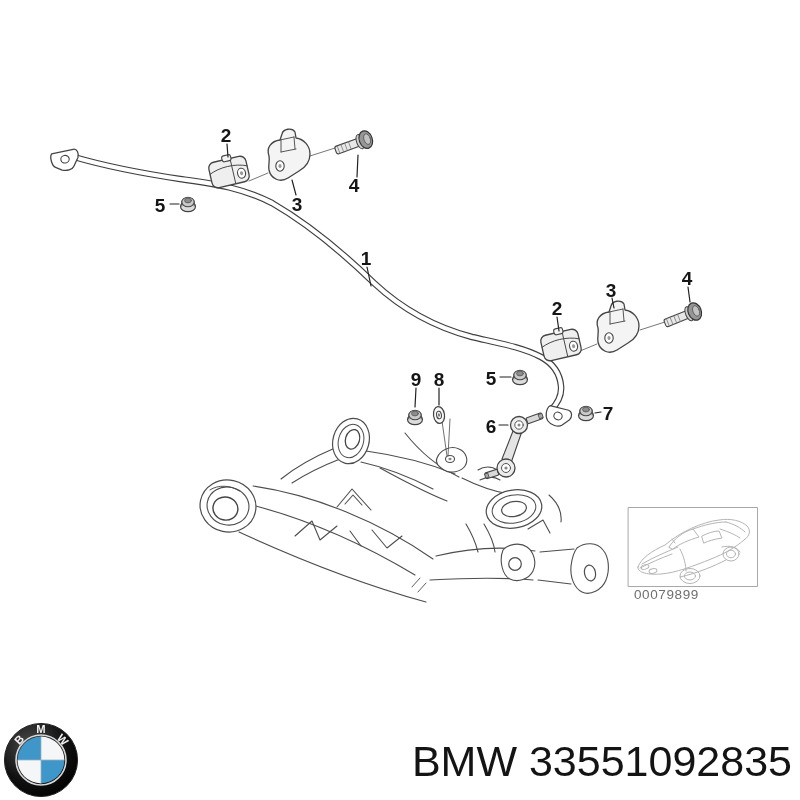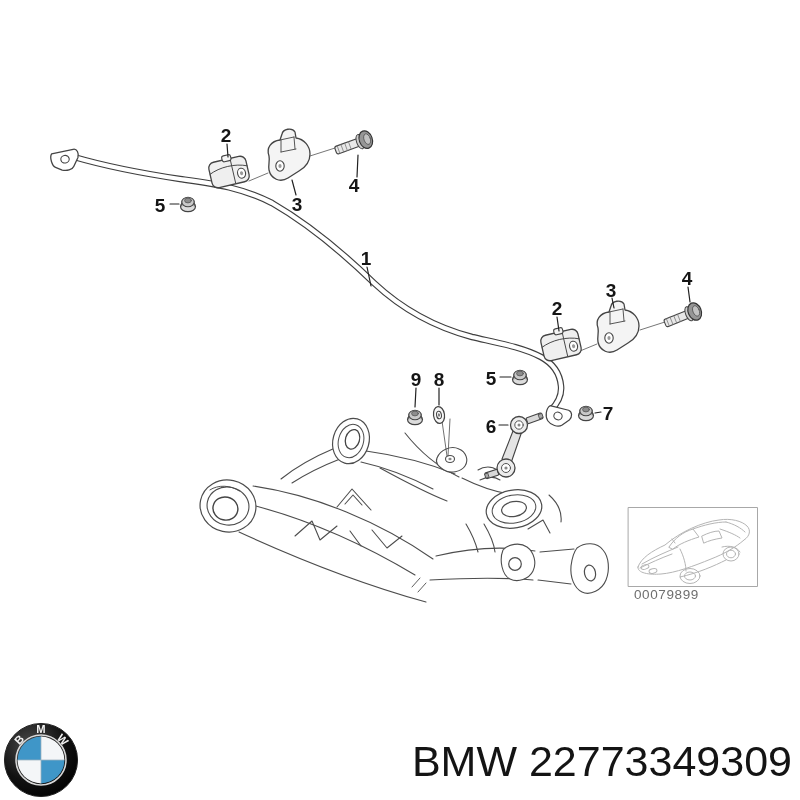--- a/index.html
+++ b/index.html
@@ -268,15 +268,15 @@
       <path d="M 40,40 L 40,16 A 24,24 0 0 1 64,40 Z" fill="#f4f6f8"></path>
       <path d="M 40,40 L 64,40 A 24,24 0 0 1 40,64 Z" fill="#3f96c8"></path>
       <path d="M 40,40 L 40,64 A 24,24 0 0 1 16,40 Z" fill="#f4f6f8"></path>
       <path d="M 16,40 L 64,40 M 40,16 L 40,64" stroke="#9fb3bf" stroke-width="0.8" fill="none"></path>
       <text class="logo-letter" x="40" y="13.5" transform="rotate(-47 40 40)">B</text>
       <text class="logo-letter" x="40" y="12.5">M</text>
       <text class="logo-letter" x="40" y="13.5" transform="rotate(47 40 40)">W</text>
     </svg>
   </div>
 
-  <div class="footer-text">BMW 22773349309</div>
+  <div class="footer-text">BMW 33551092835</div>
 
 </div>
 
 </body></html>

